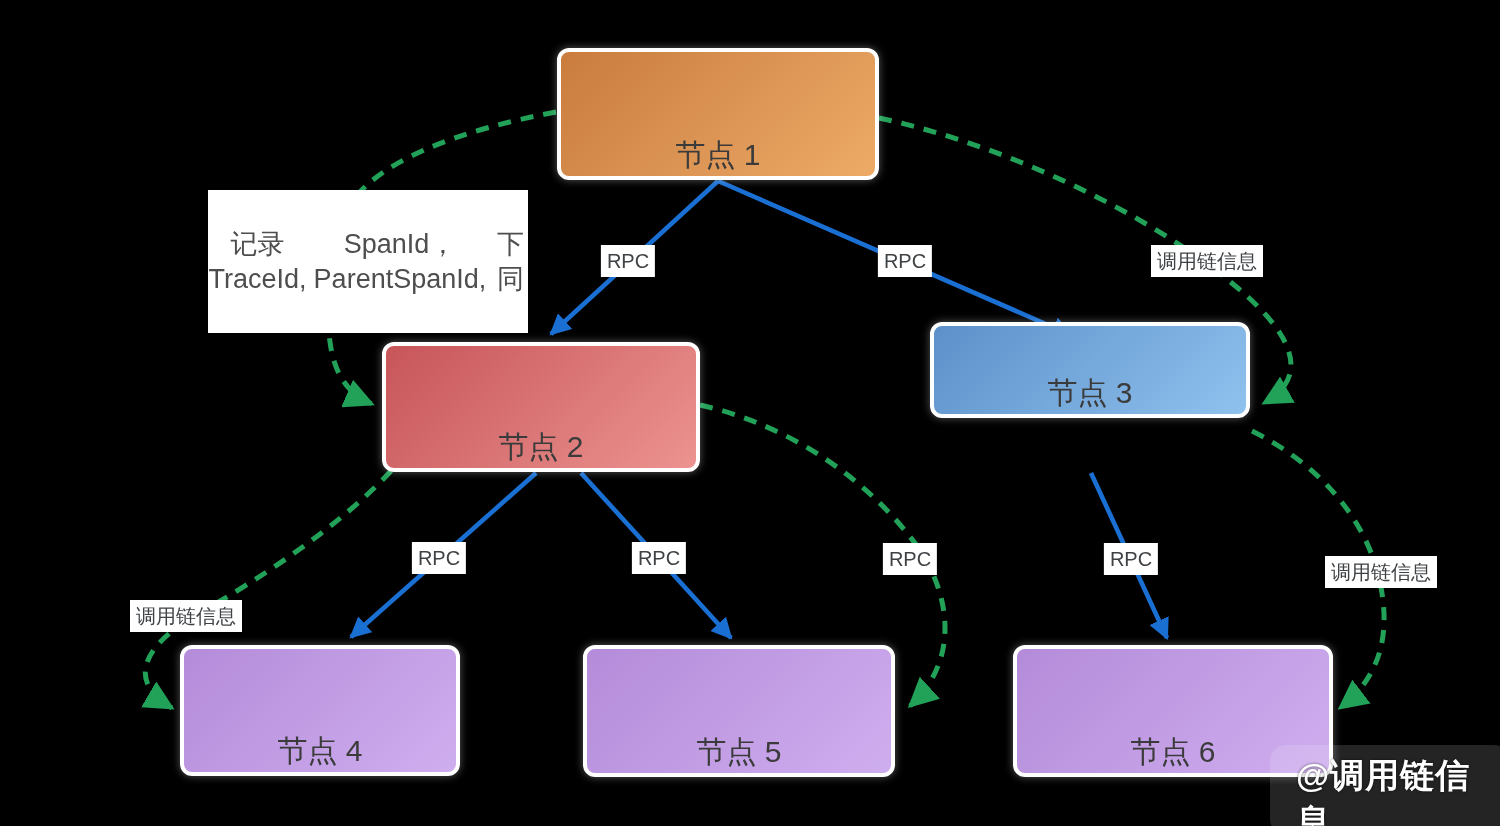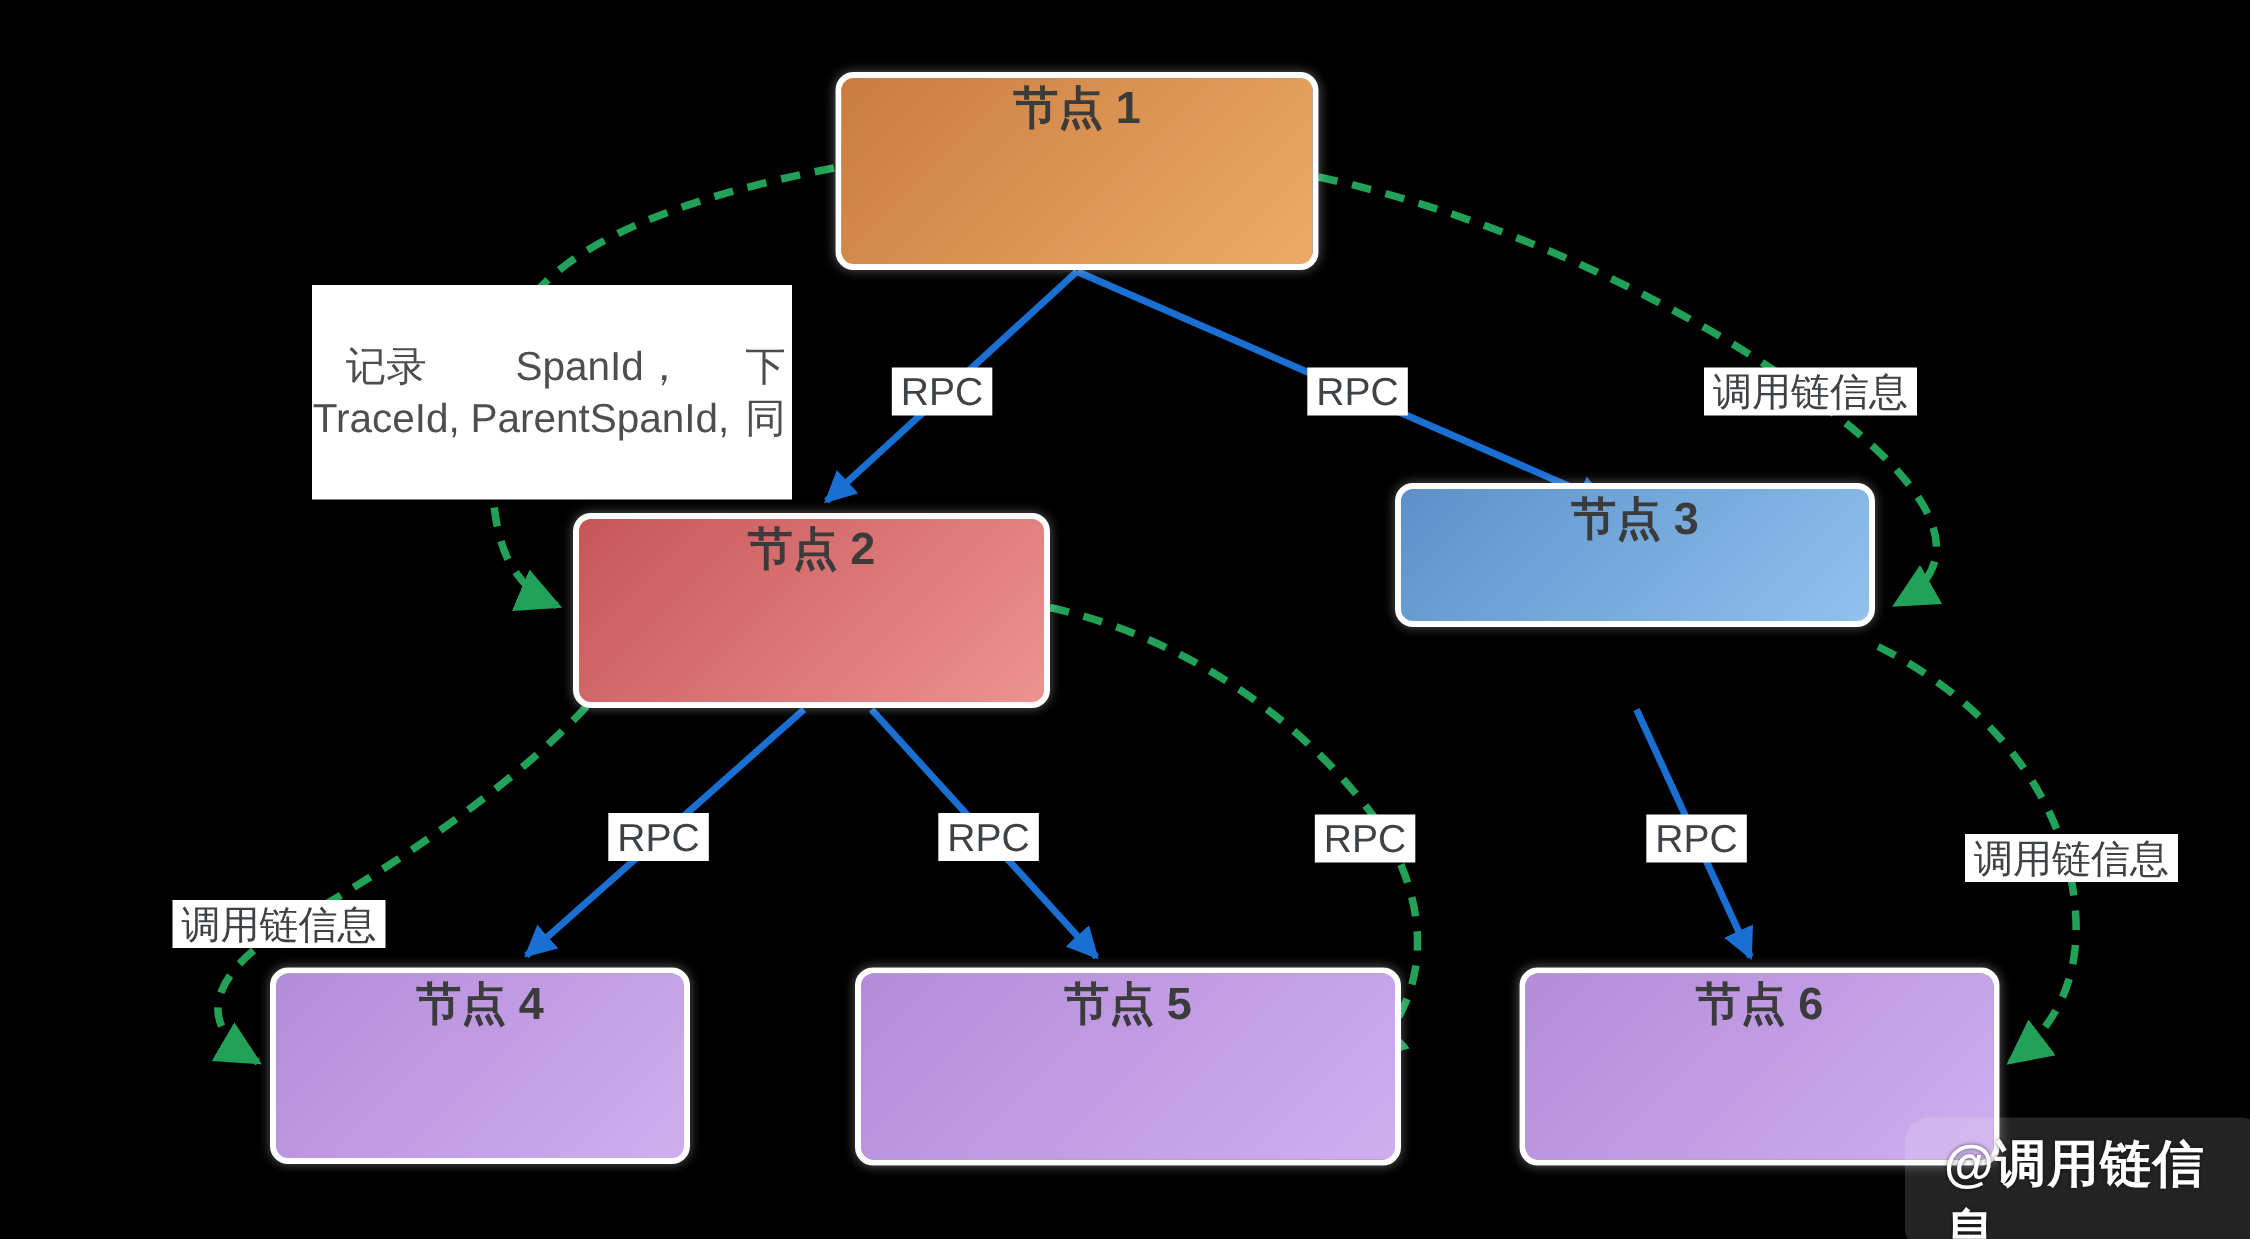--- a/index.html
+++ b/index.html
@@ -4,33 +4,33 @@
 <style>
   html,body{margin:0;padding:0;background:#000;}
   #stage{
     position:relative;width:1500px;height:826px;background:#000000;overflow:hidden;
     font-family:"Liberation Sans","DejaVu Sans",sans-serif;
   }
   #edges{position:absolute;left:0;top:0;}
   .node{
     position:absolute;box-sizing:border-box;
     border:4px solid #ffffff;border-radius:12px;
-    display:flex;align-items:flex-start;justify-content:center;
-    font-size:30px;font-weight:bold;color:#3b3b3b;
+    display:flex;align-items:flex-end;justify-content:center;
+    font-size:30px;font-weight:normal;color:#3b3b3b;
     box-shadow:0 0 8px rgba(255,255,255,0.35);
   }
   .n1{left:557px;top:48px;width:322px;height:132px;background:linear-gradient(135deg,#c97c3e,#edaa67);}
   .n2{left:382px;top:342px;width:318px;height:130px;background:linear-gradient(135deg,#c7555a,#ec9390);}
   .n3{left:930px;top:322px;width:320px;height:96px;background:linear-gradient(135deg,#5d90c9,#8fc2ee);}
   .n4{left:180px;top:645px;width:280px;height:131px;background:linear-gradient(135deg,#b48bd9,#cfaeef);}
-  .n5{left:570px;top:645px;width:364px;height:132px;background:linear-gradient(135deg,#b48bd9,#cfaeef);}
+  .n5{left:583px;top:645px;width:312px;height:132px;background:linear-gradient(135deg,#b48bd9,#cfaeef);}
   .n6{left:1013px;top:645px;width:320px;height:132px;background:linear-gradient(135deg,#b48bd9,#cfaeef);}
   .edge-label{
     position:absolute;transform:translate(-50%,-50%);
-    background:#ffffff;color:#3f4245;font-size:26px;line-height:30px;
+    background:#ffffff;color:#3f4245;font-size:20px;line-height:30px;
     padding:1px 6px;white-space:nowrap;
   }
   .rpc-1{left:628px;top:261px;}
   .rpc-2{left:905px;top:261px;}
   .rpc-3{left:439px;top:558px;}
   .rpc-4{left:659px;top:558px;}
   .rpc-5{left:910px;top:559px;}
   .rpc-6{left:1131px;top:559px;}
   .trace-1{left:1207px;top:261px;}
   .trace-2{left:186px;top:616px;}

